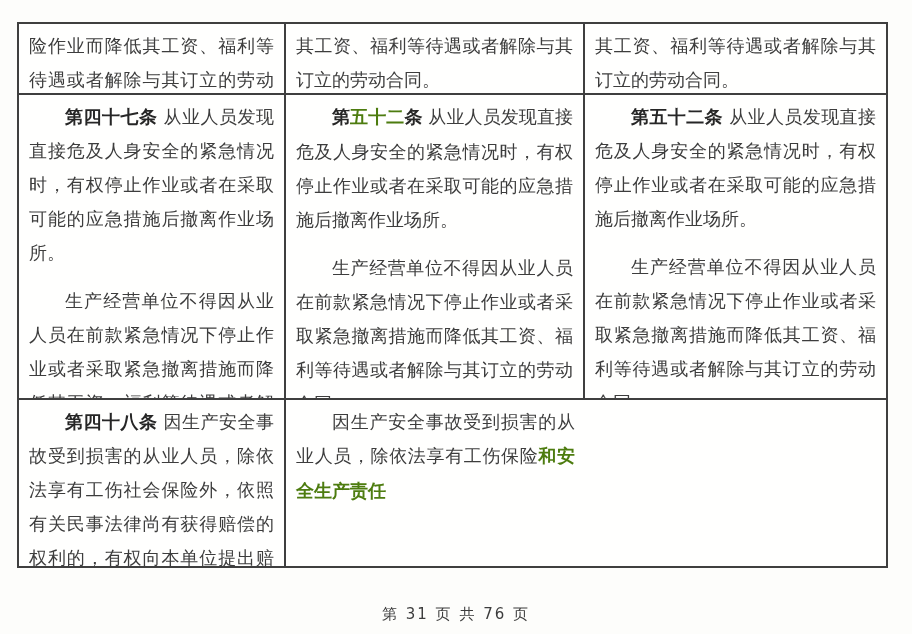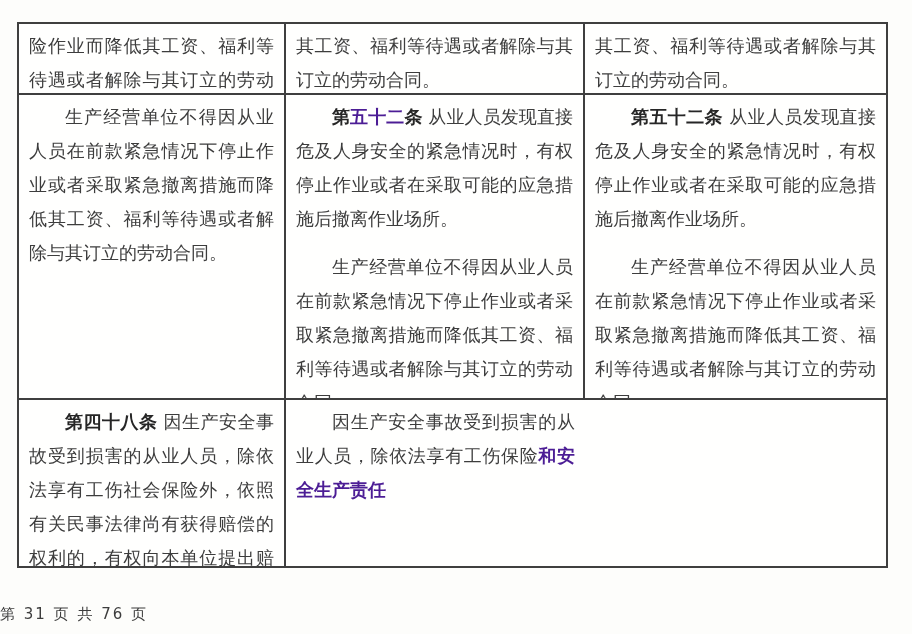--- a/index.html
+++ b/index.html
@@ -38,26 +38,27 @@
     line-height: 34px;
     color: #3d3d3d;
     text-align: justify;
   }
   .cell.bc { border-right: 2px solid #3f3f3f; }
   .cell.bb { border-bottom: 2px solid #3f3f3f; }
   .para { margin: 0; }
   .para + .para { margin-top: 14px; }
   .para.indent { text-indent: 2em; }
   .run-bold { font-weight: bold; color: #262626; }
-  .run-red { font-weight: bold; color: #4c1d95; }
+  .run-red { font-weight: bold; color: #4d7c0f; font-family: Liberation Mono, monospace; }
   .footer {
     position: absolute;
     left: 0;
     right: 0;
     bottom: 10px;
+    text-align: center;
     font-size: 15px;
     letter-spacing: 2px;
     color: #3d3d3d;
   }
 </style>
 </head>
 <body>
 
 <div class="page">
 
@@ -67,20 +68,21 @@
       <p class="para"><span>险作业而降低其工资、福利等待遇或者解除与其订立的劳动合同。</span></p>
     </div>
     <div class="cell bc bb">
       <p class="para"><span>其工资、福利等待遇或者解除与其订立的劳动合同。</span></p>
     </div>
     <div class="cell bb">
       <p class="para"><span>其工资、福利等待遇或者解除与其订立的劳动合同。</span></p>
     </div>
 
     <div class="cell bc bb">
+      <p class="para indent"><span class="run-bold">第四十七条</span><span> 从业人员发现直接危及人身安全的紧急情况时，有权停止作业或者在采取可能的应急措施后撤离作业场所。</span></p>
       <p class="para indent"><span>生产经营单位不得因从业人员在前款紧急情况下停止作业或者采取紧急撤离措施而降低其工资、福利等待遇或者解除与其订立的劳动合同。</span></p>
     </div>
     <div class="cell bc bb">
       <p class="para indent"><span class="run-bold">第</span><span class="run-red">五十二</span><span class="run-bold">条</span><span> 从业人员发现直接危及人身安全的紧急情况时，有权停止作业或者在采取可能的应急措施后撤离作业场所。</span></p>
       <p class="para indent"><span>生产经营单位不得因从业人员在前款紧急情况下停止作业或者采取紧急撤离措施而降低其工资、福利等待遇或者解除与其订立的劳动合同。</span></p>
     </div>
     <div class="cell bb">
       <p class="para indent"><span class="run-bold">第五十二条</span><span> 从业人员发现直接危及人身安全的紧急情况时，有权停止作业或者在采取可能的应急措施后撤离作业场所。</span></p>
       <p class="para indent"><span>生产经营单位不得因从业人员在前款紧急情况下停止作业或者采取紧急撤离措施而降低其工资、福利等待遇或者解除与其订立的劳动合同。</span></p>
     </div>

